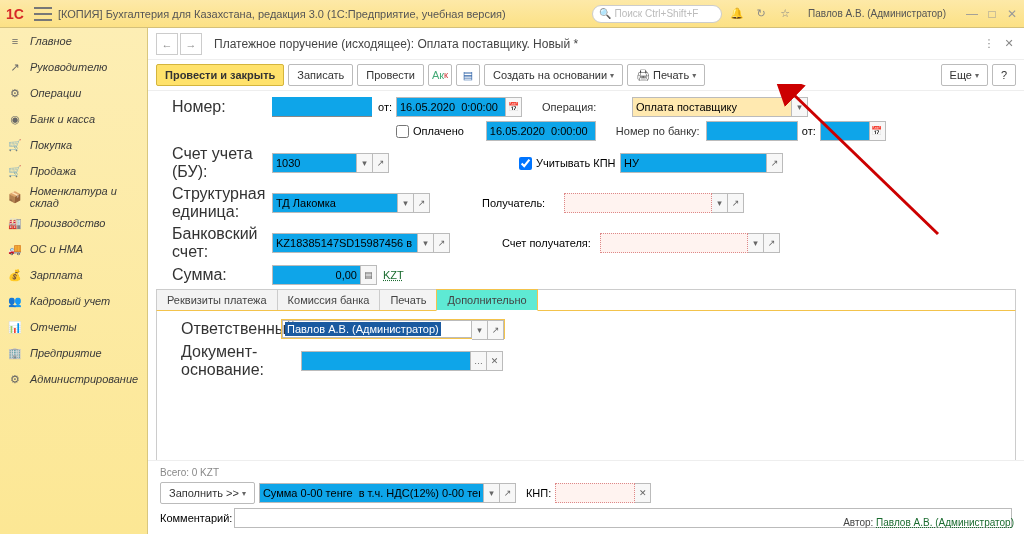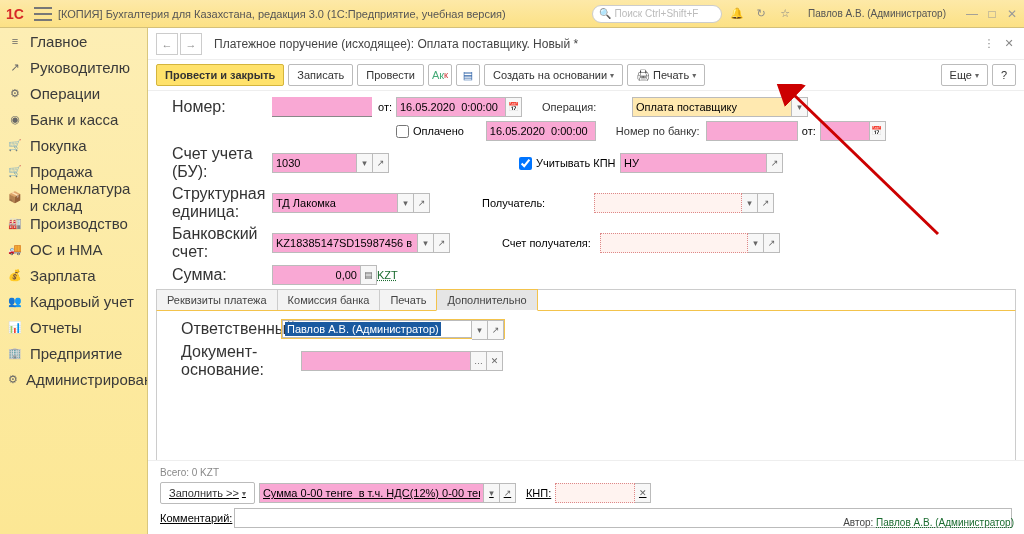--- a/index.html
+++ b/index.html
@@ -12,49 +12,49 @@
 .search { width: 130px; height: 18px; border: 1px solid #ccc; border-radius: 9px; background: #fff; padding: 0 6px; color: #bbb; font-size: 10px; display: flex; align-items: center; margin-right: 8px; }
 .topicons { display: flex; align-items: center; gap: 10px; }
 .topicon { width: 14px; height: 14px; color: #888; cursor: pointer; display:flex; align-items:center; justify-content:center; }
 .user { font-size: 10px; color: #555; margin: 0 6px; }
 .wincontrols { display: flex; gap: 8px; margin-left: 4px; }
 .wc { width: 12px; height: 12px; cursor: pointer; color:#999; font-size:12px; display:flex; align-items:center; justify-content:center; }
 .layout { display: flex; height: calc(100% - 28px); }
 .sidebar { width: 148px; background: linear-gradient(#fdeeb4,#fce794); border-right: 1px solid #d9c77e; overflow-y: auto; }
 .sitem { display: flex; align-items: center; height: 26px; padding: 0 8px; cursor: pointer; color: #3a3a3a; gap: 8px; }
 .sicon { width: 14px; height: 14px; color: #666; display:flex; align-items:center; justify-content:center; }
-.slabel { font-size: 15px; }
+.slabel { font-size: 11px; font-style: italic; }
 .main { flex: 1; display: flex; flex-direction: column; background: #fff; position: relative; }
 .header { height: 32px; display: flex; align-items: center; padding: 4px 8px; border-bottom: 1px solid #eee; }
 .navbtn { width: 22px; height: 22px; border: 1px solid #ccc; background: #fff; display: flex; align-items: center; justify-content: center; margin-right: 2px; cursor: pointer; color:#888; }
 .ptitle { font-size: 12px; color: #444; margin-left: 10px; }
 .hicons { margin-left: auto; display: flex; gap: 6px; }
 .toolbar { display: flex; padding: 4px 8px; gap: 4px; border-bottom: 1px solid #eee; position:relative; }
 .btn { height: 22px; border: 1px solid #bbb; background: #fff; padding: 0 8px; display: flex; align-items: center; cursor: pointer; font-size: 11px; color: #333; border-radius: 2px; }
 .btn.yellow { background: #ffe26b; border-color: #d4b53d; font-weight: bold; }
 .btn.icon { padding: 0 4px; width: 24px; justify-content: center; }
 .btn .dd { margin-left: 3px; font-size: 8px; color: #666; }
 .form { padding: 6px 8px; flex: 1; overflow: auto; }
 .row { display: flex; align-items: center; margin-bottom: 4px; min-height: 20px; }
 .lbl { width: 100px; font-size: 16px; color: #333; flex-shrink: 0; margin-left: 16px; }
 .lbl2 { width: 90px; font-size: 11px; color: #333; flex-shrink: 0; margin-left: 20px; }
 .fld { display: flex; height: 20px; }
-.fld input { border: 1px solid #bbb; height: 20px; padding: 0 3px; font-size: 11px; background:#f9a8d4; }
+.fld input { border: 1px solid #bbb; height: 20px; padding: 0 3px; font-size: 11px; background:#0ea5e9; }
 .fld .fbtn { width: 16px; height: 20px; border: 1px solid #bbb; border-left: none; background: #f7f7f7; display:flex; align-items:center; justify-content:center; font-size:9px; color:#666; cursor:pointer; }
 .selected { background: #ffe9b0 !important; }
 .dashed input { border: 1px dotted #d88; background: #fff3f0; }
 .underline input { border:none; border-bottom: 1px solid #888; }
 .chk { width:13px; height:13px; margin-right:4px; }
 .tabs { display: flex; border: 1px solid #ccc; border-bottom:none; margin-top: 4px; }
 .tab { padding: 4px 10px; border-right: 1px solid #ccc; background: #f3f3f3; cursor: pointer; font-size: 11px; color:#444; }
-.tab.active { background: #e5e5e5; border: 1px solid #f3c34c; border-bottom:1px solid #fff; margin:-1px; margin-right:0; }
+.tab.active { background: #5eead4; border: 1px solid #f3c34c; border-bottom:1px solid #fff; margin:-1px; margin-right:0; }
 .tabbody { border: 1px solid #ccc; border-top: 1px solid #f3c34c; padding: 8px; height: 230px; background:#fff; }
 .footer { border-top: 1px solid #eee; padding: 4px 12px; }
 .totline { color: #888; font-size: 10px; padding: 2px 0; }
-.fillrow { display:flex; align-items:center; gap:4px; padding: 2px 0; text-decoration: underline; }
+.fillrow { display:flex; align-items:center; gap:4px; padding: 2px 0; }
 .bigfld { flex:1; display:flex; }
 .bigfld input { flex:1; border:1px solid #bbb; height:20px; padding:0 3px; font-size:11px; }
 .author { position:absolute; right:10px; bottom:6px; font-size:10px; color:#444; }
 .author a { color: #1a6b2f; text-decoration: underline dotted; }
 .arrow { position:absolute; pointer-events:none; z-index:100; }
 .resp-highlight { background:#1a5aa0; color:#fff; padding:1px 2px; }
 svg { display:block; }
 </style>
 </head>
 <body>
@@ -225,21 +225,21 @@
       </div>
 
       <div class="row">
         <div class="lbl">Структурная единица:</div>
         <div class="fld">
             <input style="width: 126px;" value="ТД Лакомка">
             <div class="fbtn">▾</div>
             <div class="fbtn">↗</div>
           </div>
         <div style="width:52px"></div>
-        <div style="width:112px">Получатель:</div>
+        <div style="width:82px">Получатель:</div>
         <div class="fld dashed">
             <input style="width: 148px;">
             <div class="fbtn">▾</div>
             <div class="fbtn">↗</div>
           </div>
       </div>
 
       <div class="row">
         <div class="lbl">Банковский счет:</div>
         <div class="fld">
@@ -255,21 +255,21 @@
             <div class="fbtn">↗</div>
           </div>
       </div>
 
       <div class="row">
         <div class="lbl">Сумма:</div>
         <div class="fld">
             <input style="width: 89px; text-align: right;" value="0,00">
             <div class="fbtn">▤</div>
           </div>
-        <a style="color:#1a6b2f;text-decoration:underline dotted">KZT</a>
+        <a style="margin-left:6px;color:#1a6b2f;text-decoration:underline dotted">KZT</a>
       </div>
 
       <div class="tabs">
         <div class="tab">Реквизиты платежа</div>
         <div class="tab">Комиссия банка</div>
         <div class="tab">Печать</div>
         <div class="tab active">Дополнительно</div>
       </div>
       <div class="tabbody">
         <div class="row">

